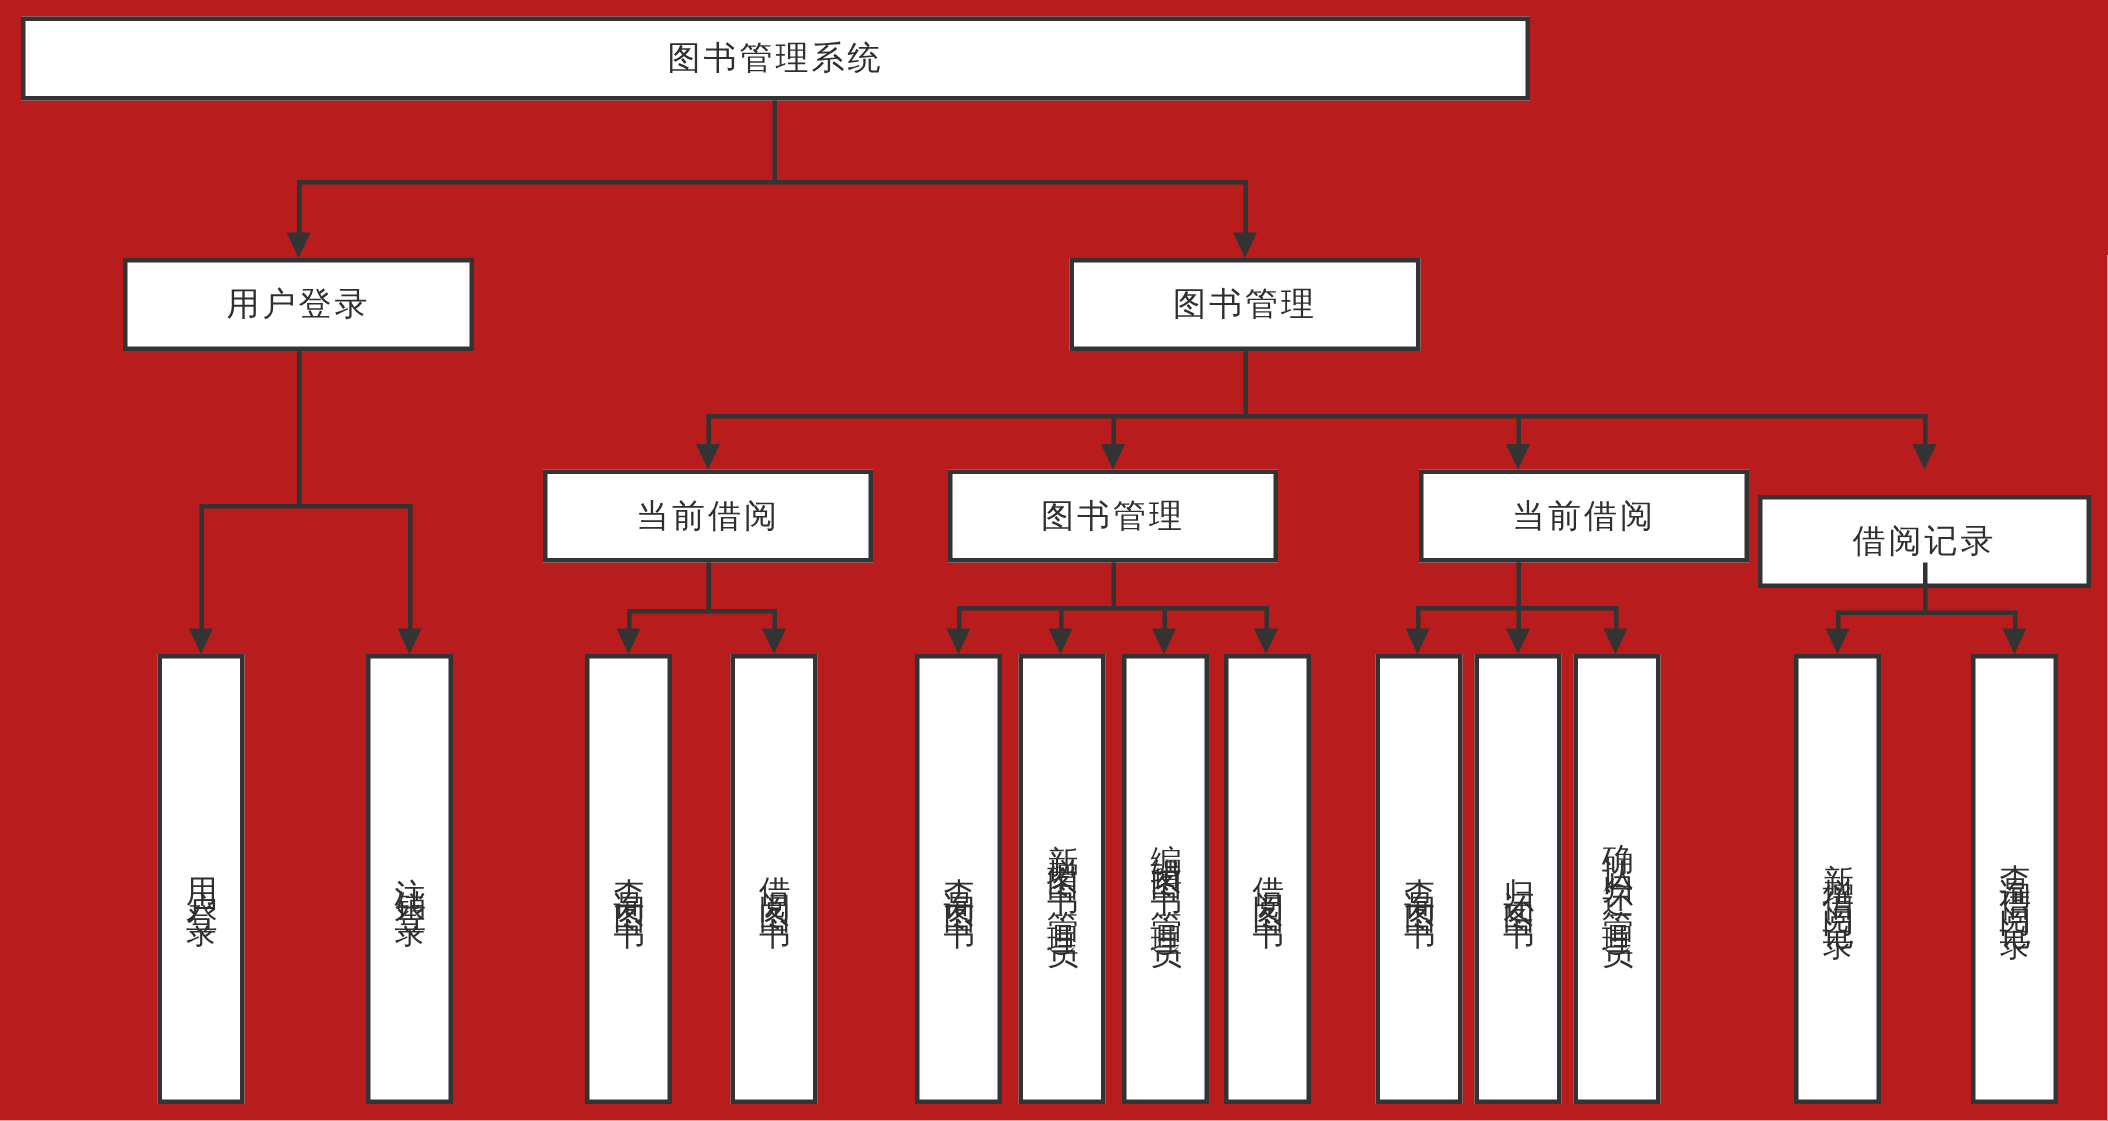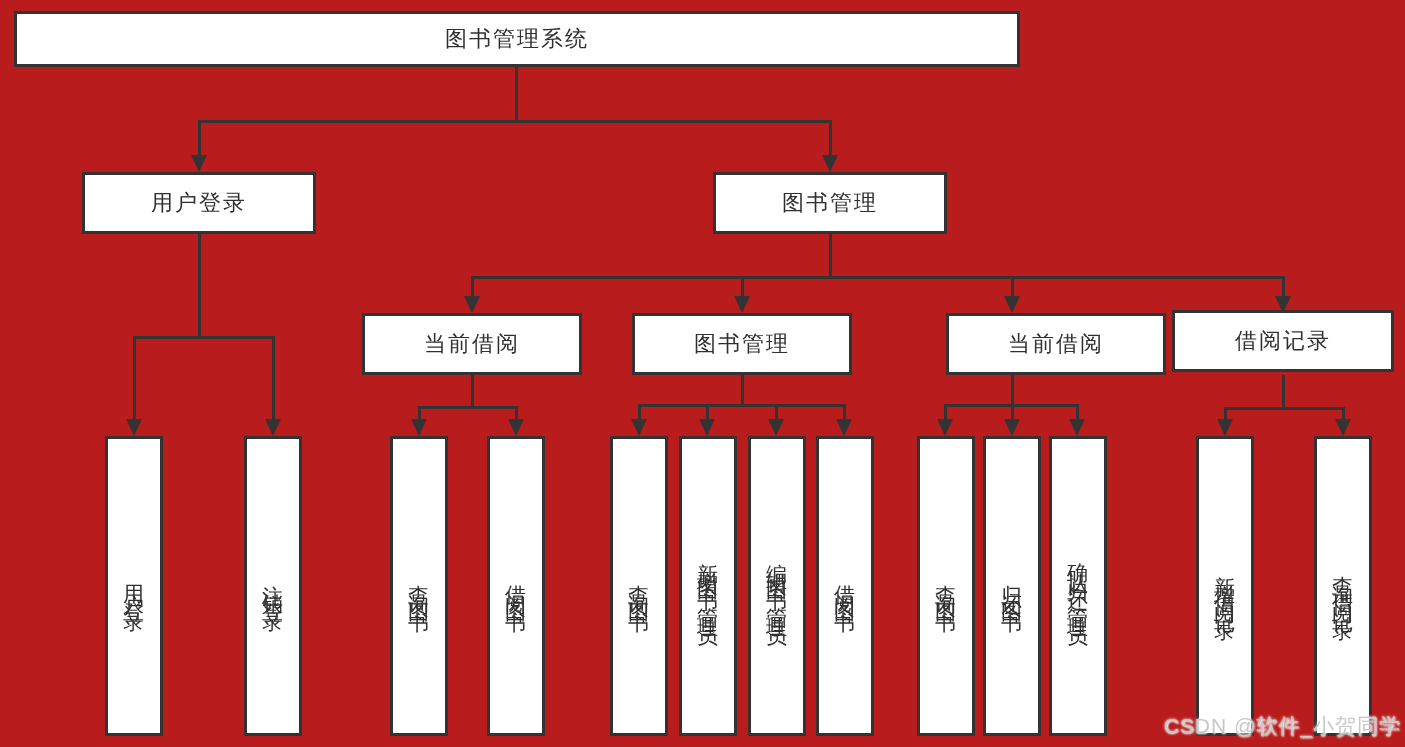--- a/index.html
+++ b/index.html
@@ -70,21 +70,21 @@
 <div id="canvas">
 
   <div class="box hbox" style="left:14px; top:11px; width:1006px; height:56px;">图书管理系统</div>
 
   <div class="box hbox" style="left:82px; top:172px; width:234px;">用户登录</div>
   <div class="box hbox" style="left:713px; top:172px; width:234px;">图书管理</div>
 
   <div class="box hbox" style="left:362px; top:313px; width:220px;">当前借阅</div>
   <div class="box hbox" style="left:632px; top:313px; width:220px;">图书管理</div>
   <div class="box hbox" style="left:946px; top:313px; width:220px;">当前借阅</div>
-  <div class="box hbox" style="left:1172px; top:310px; width:222px;">借阅记录</div>
+  <div class="box hbox" style="left:1172px; top:330px; width:222px;">借阅记录</div>
 
   <div class="box vbox" style="left:105px;">用户登录</div>
   <div class="box vbox" style="left:244px;">注销登录</div>
 
   <div class="box vbox" style="left:390px;">查询图书</div>
   <div class="box vbox" style="left:487px;">借阅图书</div>
 
   <div class="box vbox" style="left:610px;">查询图书</div>
   <div class="box vbox" style="left:679px;">新增图书（管理员）</div>
   <div class="box vbox" style="left:748px;">编辑图书（管理员）</div>
@@ -149,15 +149,14 @@
   <div class="vline" style="left:1076px; top:404px; height:18px;"></div>
   <div class="arrow" style="left:1069px; top:419px;"></div>
 
   <div class="vline" style="left:1282px; top:375px; height:32px;"></div>
   <div class="hline" style="left:1224px; top:407px; width:120px;"></div>
   <div class="vline" style="left:1224px; top:407px; height:15px;"></div>
   <div class="arrow" style="left:1217px; top:419px;"></div>
   <div class="vline" style="left:1342px; top:407px; height:15px;"></div>
   <div class="arrow" style="left:1335px; top:419px;"></div>
 
-  <div id="watermark">CSDN @软件_小贺同学</div>
 
 </div>
 
 </body></html>

